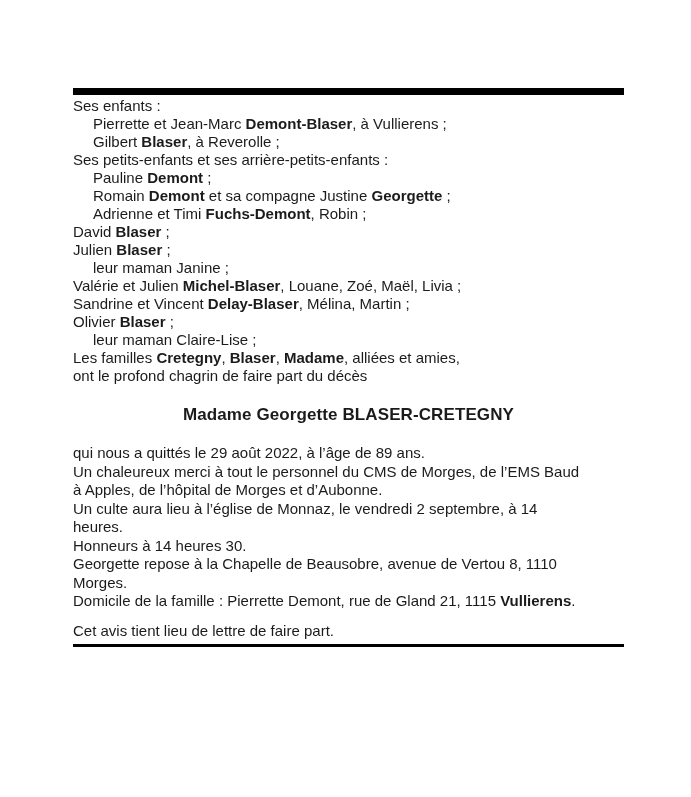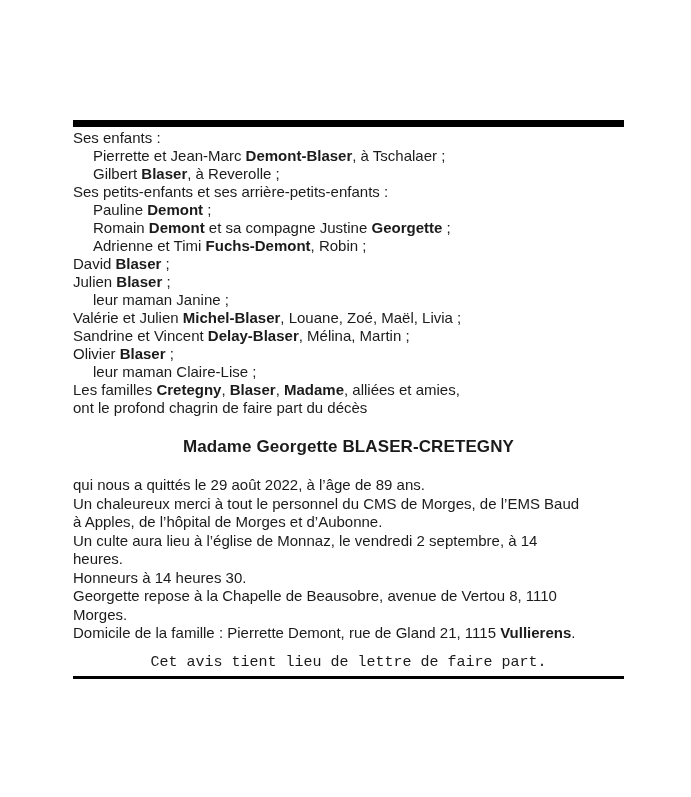--- a/index.html
+++ b/index.html
@@ -15,21 +15,20 @@
     color: #1b1b1b;
     -webkit-font-smoothing: antialiased;
   }
   .notice {
     position: absolute;
     left: 73px;
     top: 88px;
     width: 551px;
     font-size: 15px;
     line-height: 18px;
-    margin-top: 32px;
   }
   .rule {
     background: #000000;
     width: 100%;
   }
   .rule-thick { height: 7px; }
   .rule-thin  { height: 3px; margin-top: 4px; }
   .family { margin-top: 2px; }
   .line { white-space: pre-wrap; }
   .line.indent { padding-left: 20px; }
@@ -41,32 +40,31 @@
     line-height: 20px;
     font-weight: bold;
     letter-spacing: 0.1px;
   }
   .details {
     margin-top: 19px;
     line-height: 18.5px;
   }
   .closing {
     margin-top: 11px;
-    text-align: center;
-    font-family: Liberation Mono, monospace;
+    text-align: left;
   }
 </style>
 </head>
 <body>
 
 <div class="notice">
   <div class="rule rule-thick"></div>
   <div class="family">
       <div class="line"><span>Ses enfants :</span></div>
-      <div class="line indent"><span>Pierrette et Jean-Marc </span><span class="b">Demont-Blaser</span><span>, à Tschalaer ;</span></div>
+      <div class="line indent"><span>Pierrette et Jean-Marc </span><span class="b">Demont-Blaser</span><span>, à Vullierens ;</span></div>
       <div class="line indent"><span>Gilbert </span><span class="b">Blaser</span><span>, à Reverolle ;</span></div>
       <div class="line"><span>Ses petits-enfants et ses arrière-petits-enfants :</span></div>
       <div class="line indent"><span>Pauline </span><span class="b">Demont</span><span> ;</span></div>
       <div class="line indent"><span>Romain </span><span class="b">Demont</span><span> et sa compagne Justine </span><span class="b">Georgette</span><span> ;</span></div>
       <div class="line indent"><span>Adrienne et Timi </span><span class="b">Fuchs-Demont</span><span>, Robin ;</span></div>
       <div class="line"><span>David </span><span class="b">Blaser</span><span> ;</span></div>
       <div class="line"><span>Julien </span><span class="b">Blaser</span><span> ;</span></div>
       <div class="line indent"><span>leur maman Janine ;</span></div>
       <div class="line"><span>Valérie et Julien </span><span class="b">Michel-Blaser</span><span>, Louane, Zoé, Maël, Livia ;</span></div>
       <div class="line"><span>Sandrine et Vincent </span><span class="b">Delay-Blaser</span><span>, Mélina, Martin ;</span></div>

